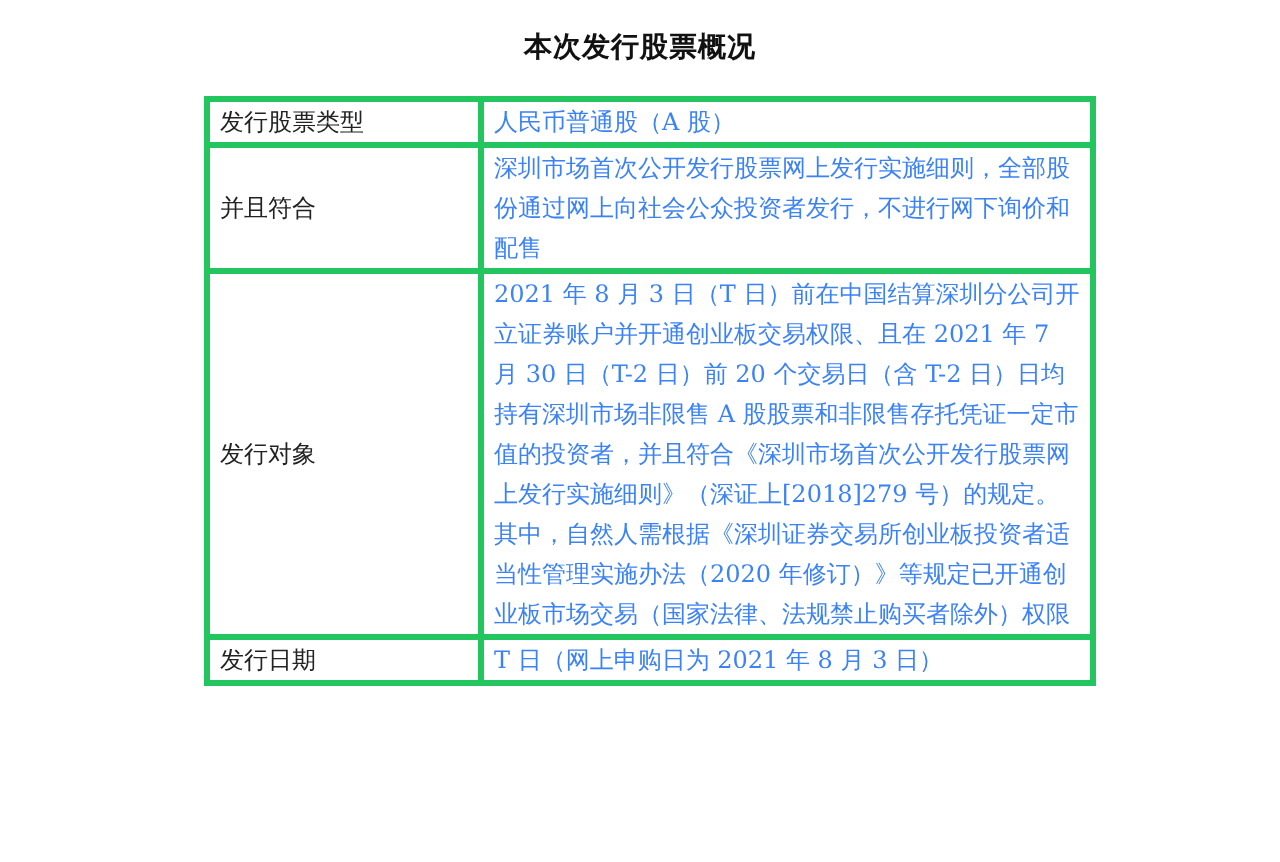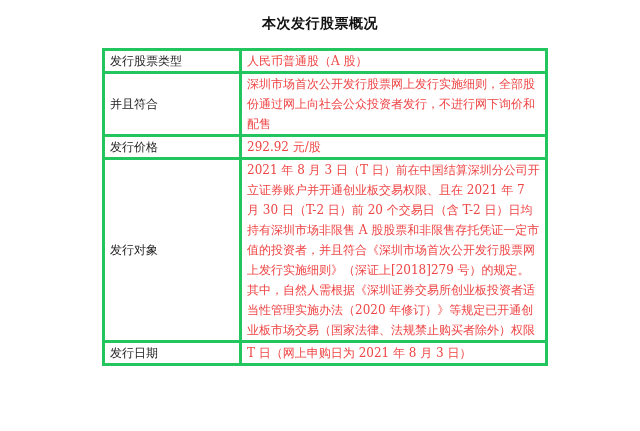--- a/index.html
+++ b/index.html
@@ -41,45 +41,41 @@
     table.info td {
       border: 3px solid #22c55e;
       padding: 0 5px;
       vertical-align: middle;
     }
     table.info td.label {
       width: 124px;
       color: #222;
     }
     table.info td.value {
-      color: #ef4444;
+      color: #3b82f6;
     }
     table.info tr.single td {
       height: 20px;
     }
   </style>
 </head>
 <body>
 
 <div class="title">本次发行股票概况</div>
 
 <table class="info">
   <tbody>
     <tr class="single">
       <td class="label">发行股票类型</td>
       <td class="value">人民币普通股（A 股）</td>
     </tr>
     <tr>
       <td class="label">并且符合</td>
       <td class="value">深圳市场首次公开发行股票网上发行实施细则，全部股份通过网上向社会公众投资者发行，不进行网下询价和配售</td>
     </tr>
-    <tr class="single">
-      <td class="label">发行价格</td>
-      <td class="value">292.92 元/股</td>
-    </tr>
     <tr>
       <td class="label">发行对象</td>
       <td class="value">2021 年 8 月 3 日（T 日）前在中国结算深圳分公司开立证券账户并开通创业板交易权限、且在 2021 年 7 月 30 日（T-2 日）前 20 个交易日（含 T-2 日）日均持有深圳市场非限售 A 股股票和非限售存托凭证一定市值的投资者，并且符合《深圳市场首次公开发行股票网上发行实施细则》（深证上[2018]279 号）的规定。其中，自然人需根据《深圳证券交易所创业板投资者适当性管理实施办法（2020 年修订）》等规定已开通创业板市场交易（国家法律、法规禁止购买者除外）权限</td>
     </tr>
     <tr class="single">
       <td class="label">发行日期</td>
       <td class="value">T 日（网上申购日为 2021 年 8 月 3 日）</td>
     </tr>
 
   </tbody>

